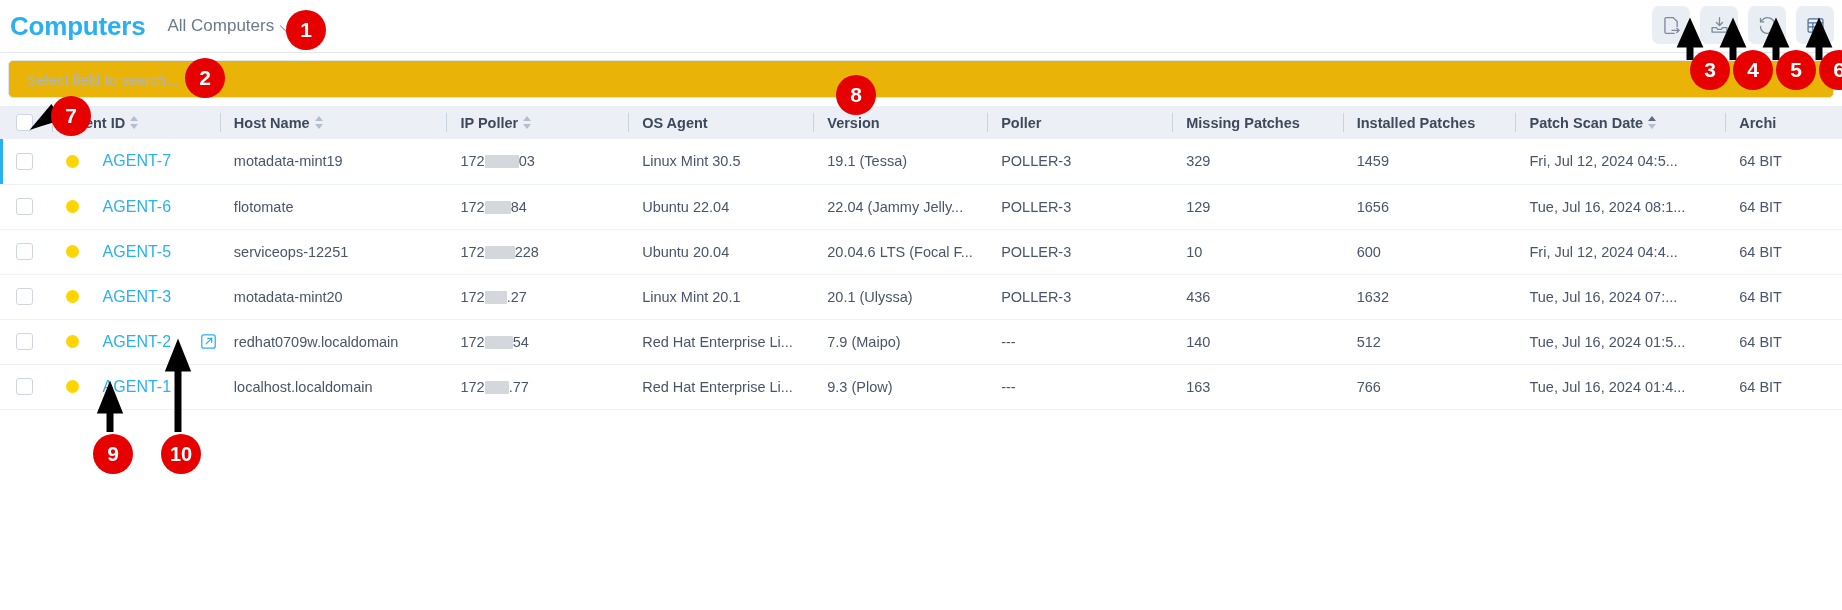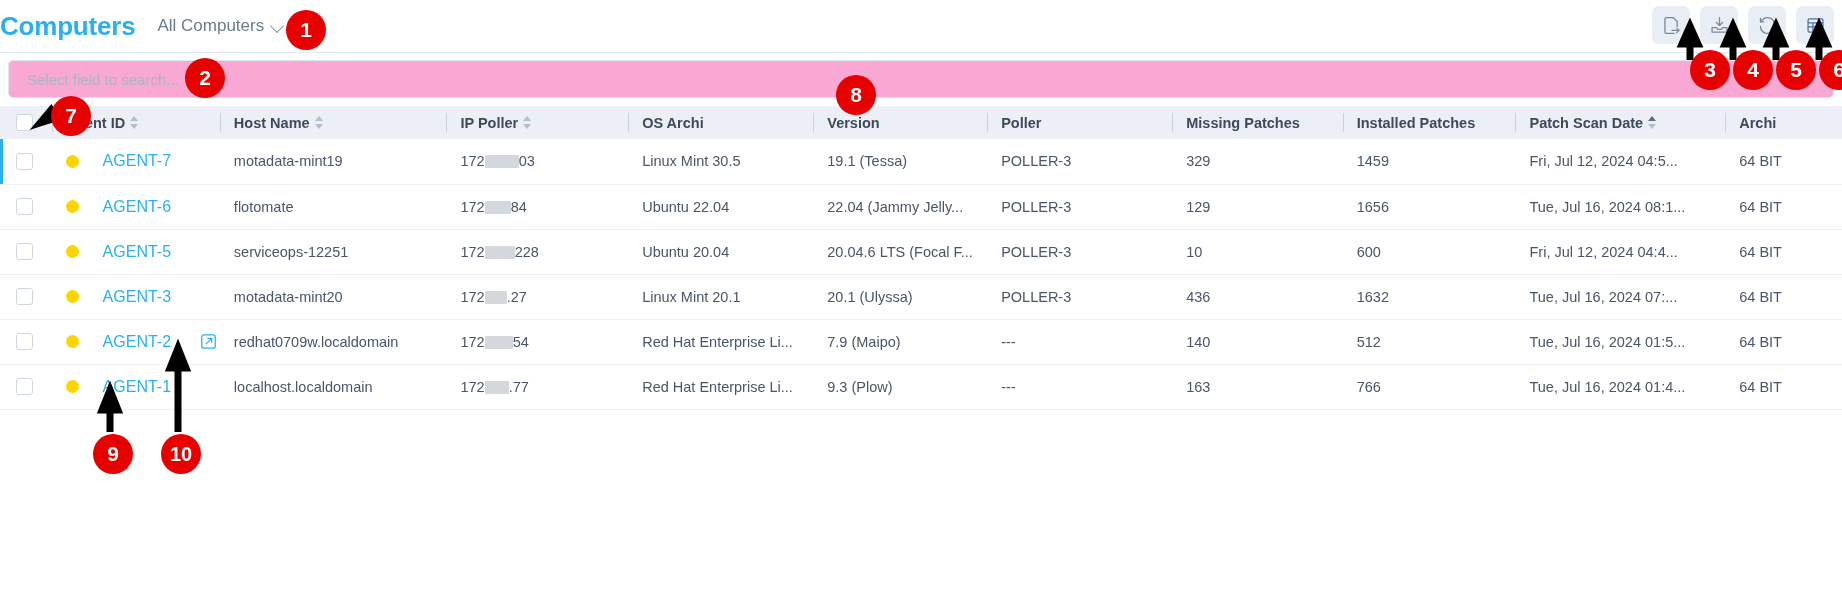--- a/index.html
+++ b/index.html
@@ -20,20 +20,21 @@
   .topbar {
     position: absolute;
     left: 0; top: 0;
     width: 1842px; height: 53px;
     background: #ffffff;
     border-bottom: 1px solid #e3e9f0;
     display: flex;
     align-items: center;
   }
   .page-title {
+    margin-left: 10px;
     font-size: 26px;
     font-weight: 700;
     color: #2ab0f0;
     letter-spacing: -0.2px;
     white-space: nowrap;
   }
   .scope-select {
     display: flex;
     align-items: center;
     gap: 7px;
@@ -78,21 +79,21 @@
   }
   .tool-btn svg { display: block; }
 
   
   .search-wrap {
     position: absolute;
     left: 8px; top: 60px;
     width: 1826px; height: 38px;
     border: 1px solid #e0e6ee;
     border-radius: 5px;
-    background: #f9a8d4;
+    background: #eab308;
     display: flex;
     padding: 0 16px;
   }
   .search-input {
     border: none;
     outline: none;
     width: 100%;
     font-size: 15px;
     color: #4a5668;
     font-family: "Liberation Sans", sans-serif;
@@ -318,21 +319,21 @@
                 </span>
           </span></th>
           <th><span class="hd">
             <span>IP Poller</span>
             <span class="sorticon">
                   <i class="up"></i>
                   <i class="dn"></i>
                 </span>
           </span></th>
           <th><span class="hd">
-            <span>OS Archi</span>
+            <span>OS Agent</span>
           </span></th>
           <th><span class="hd">
             <span>Version</span>
           </span></th>
           <th><span class="hd">
             <span>Poller</span>
           </span></th>
           <th><span class="hd">
             <span>Missing Patches</span>
           </span></th>

